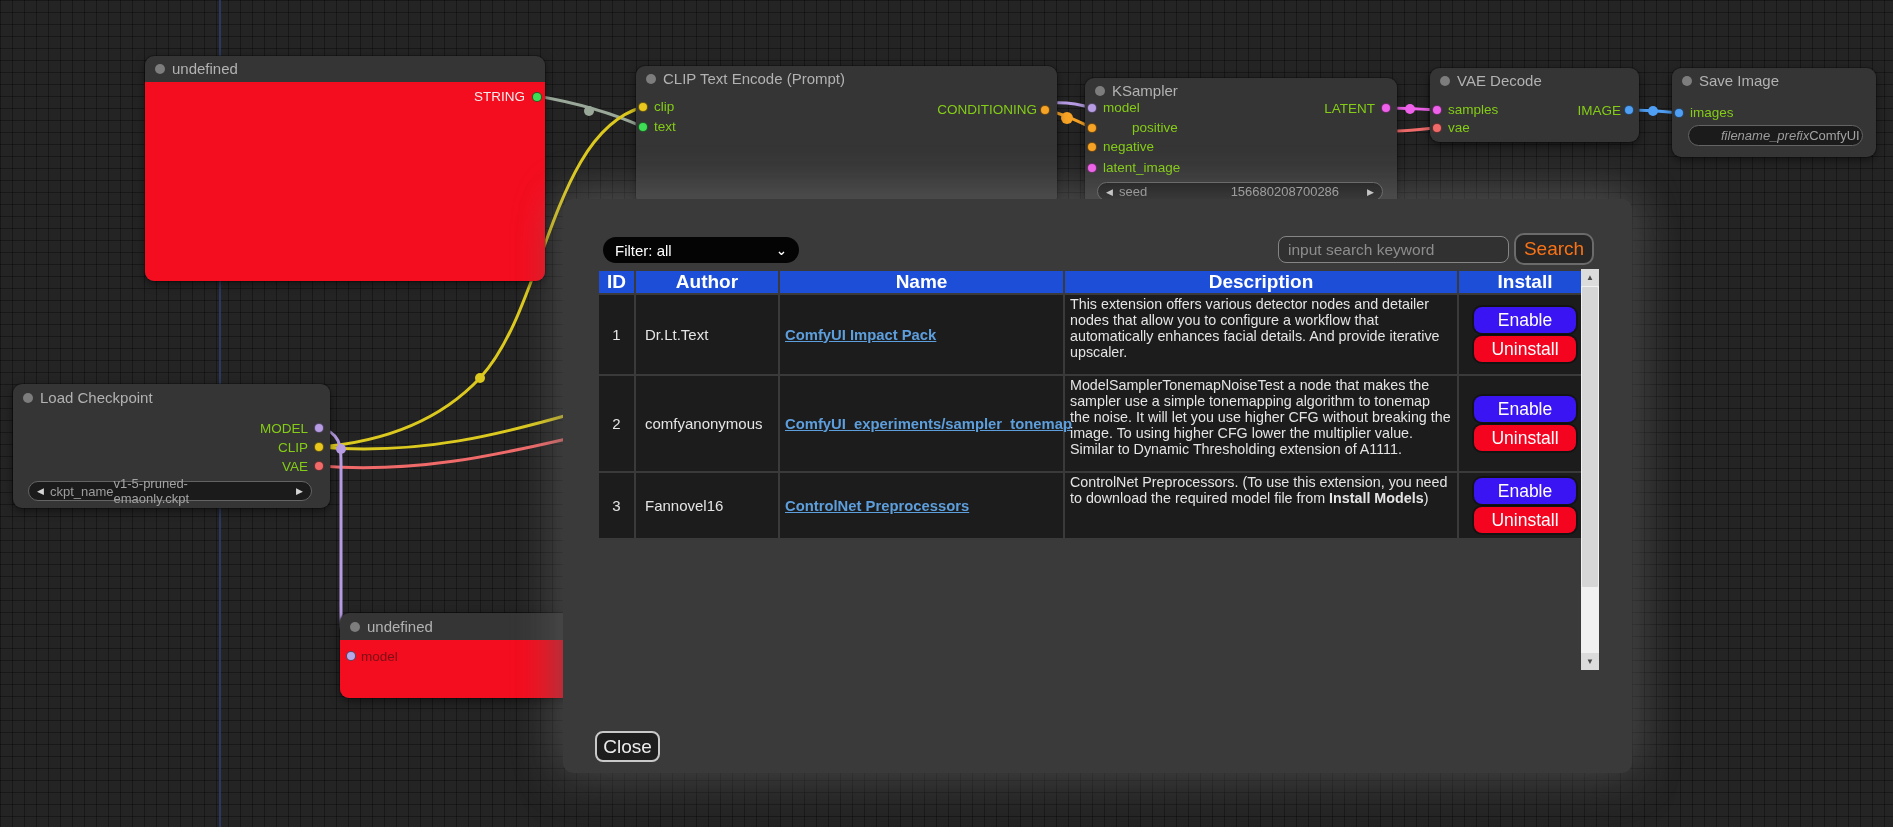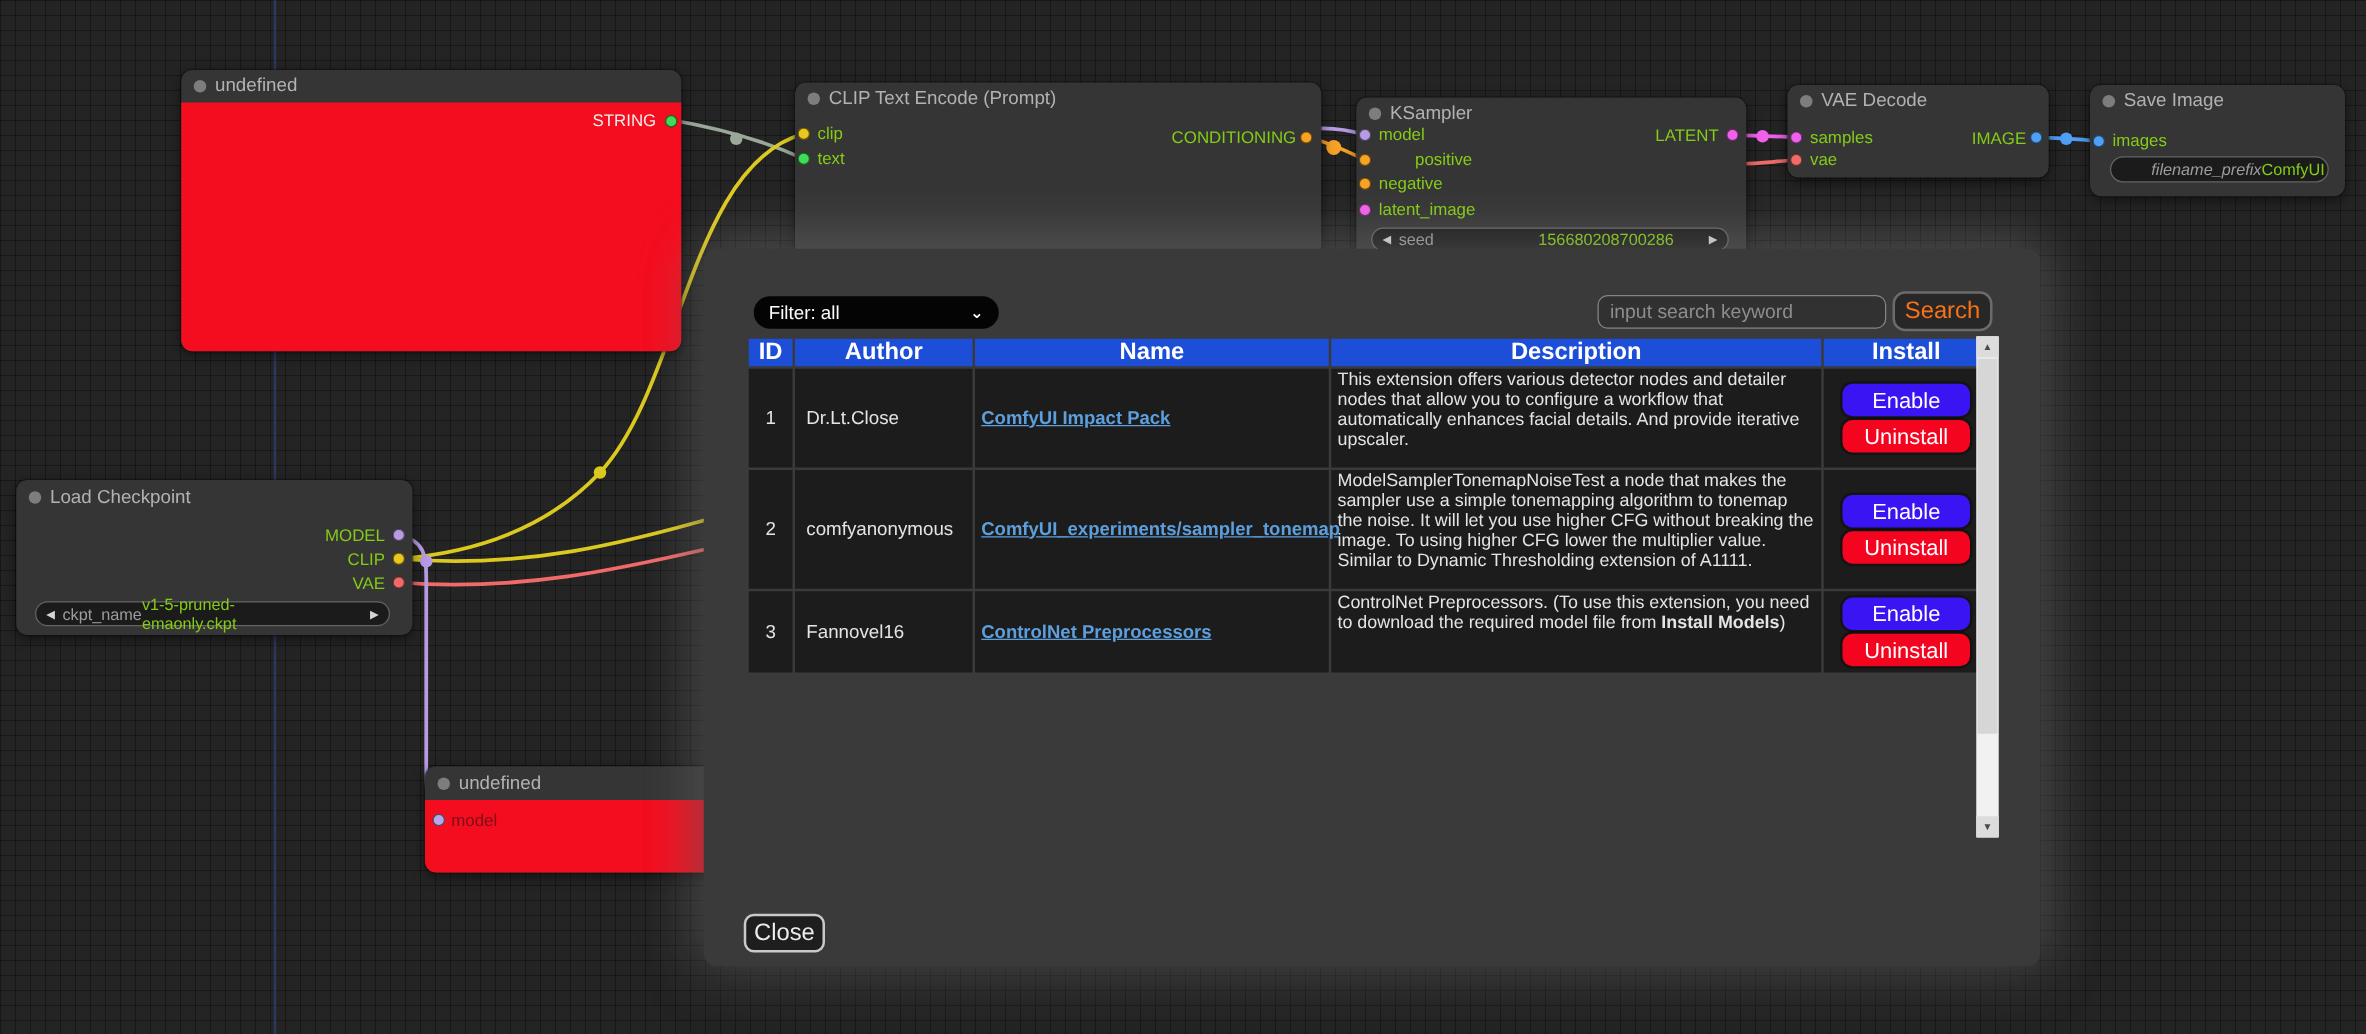--- a/index.html
+++ b/index.html
@@ -25,21 +25,21 @@
   .red-body { background:#f30d1e; }
   .slot { position:absolute; font-size:13.5px; color:#84cc16; white-space:nowrap; line-height:12px; }
   .slot.out { text-align:right; }
   .slot-dot { position:absolute; width:10px; height:10px; border-radius:50%;
     border:1px solid rgba(0,0,0,.55); z-index:3; }
   .widget { position:absolute; background:#1b1b1b; border:1px solid #646464;
     border-radius:11px; display:flex; align-items:center; font-size:13px;
     color:#9d9d9d; padding:0 8px; }
   .widget .warrow { font-size:9px; color:#d5d5d5; flex:0 0 auto; }
   .widget .wlabel { margin-left:6px; flex:1 1 auto; }
-  .widget .wvalue { color:#84cc16; margin-right:10px; }
+  .widget .wvalue { color:#a3a3a3; margin-right:10px; }
 
   
   #modal { position:absolute; left:563px; top:199px; width:1069px; height:574px;
     background:#3a3a3a; border-radius:10px; z-index:10;
     box-shadow:0 0 46px 6px rgba(225,225,225,.28), 0 12px 40px rgba(0,0,0,.55); }
   #filter-select { position:absolute; left:40px; top:38px; width:196px; height:26px;
     background:#040404; color:#fff; border-radius:13px; font-size:15px;
     display:flex; align-items:center; padding:0 12px; cursor:pointer; }
   #filter-select .chev { margin-left:auto; font-size:13px; font-weight:bold; color:#fff; }
   #search-input { position:absolute; left:715px; top:37px; width:231px; height:27px;
@@ -246,21 +246,21 @@
           <th>ID</th>
           <th>Author</th>
           <th>Name</th>
           <th>Description</th>
           <th>Install</th>
         </tr>
       </thead>
     <tbody>
         <tr style="height: 79px;">
           <td class="c-id">1</td>
-          <td class="c-author">Dr.Lt.Close</td>
+          <td class="c-author">Dr.Lt.Text</td>
           <td class="c-name"><a>ComfyUI Impact Pack</a></td>
           <td class="c-desc"><span>This extension offers various detector nodes and detailer nodes that allow you to configure a workflow that automatically enhances facial details. And provide iterative upscaler.</span></td>
           <td class="c-install">
             <button class="btn-enable">Enable</button>
             <button class="btn-uninstall">Uninstall</button>
           </td>
         </tr>
         <tr style="height: 95px;">
           <td class="c-id">2</td>
           <td class="c-author">comfyanonymous</td>

